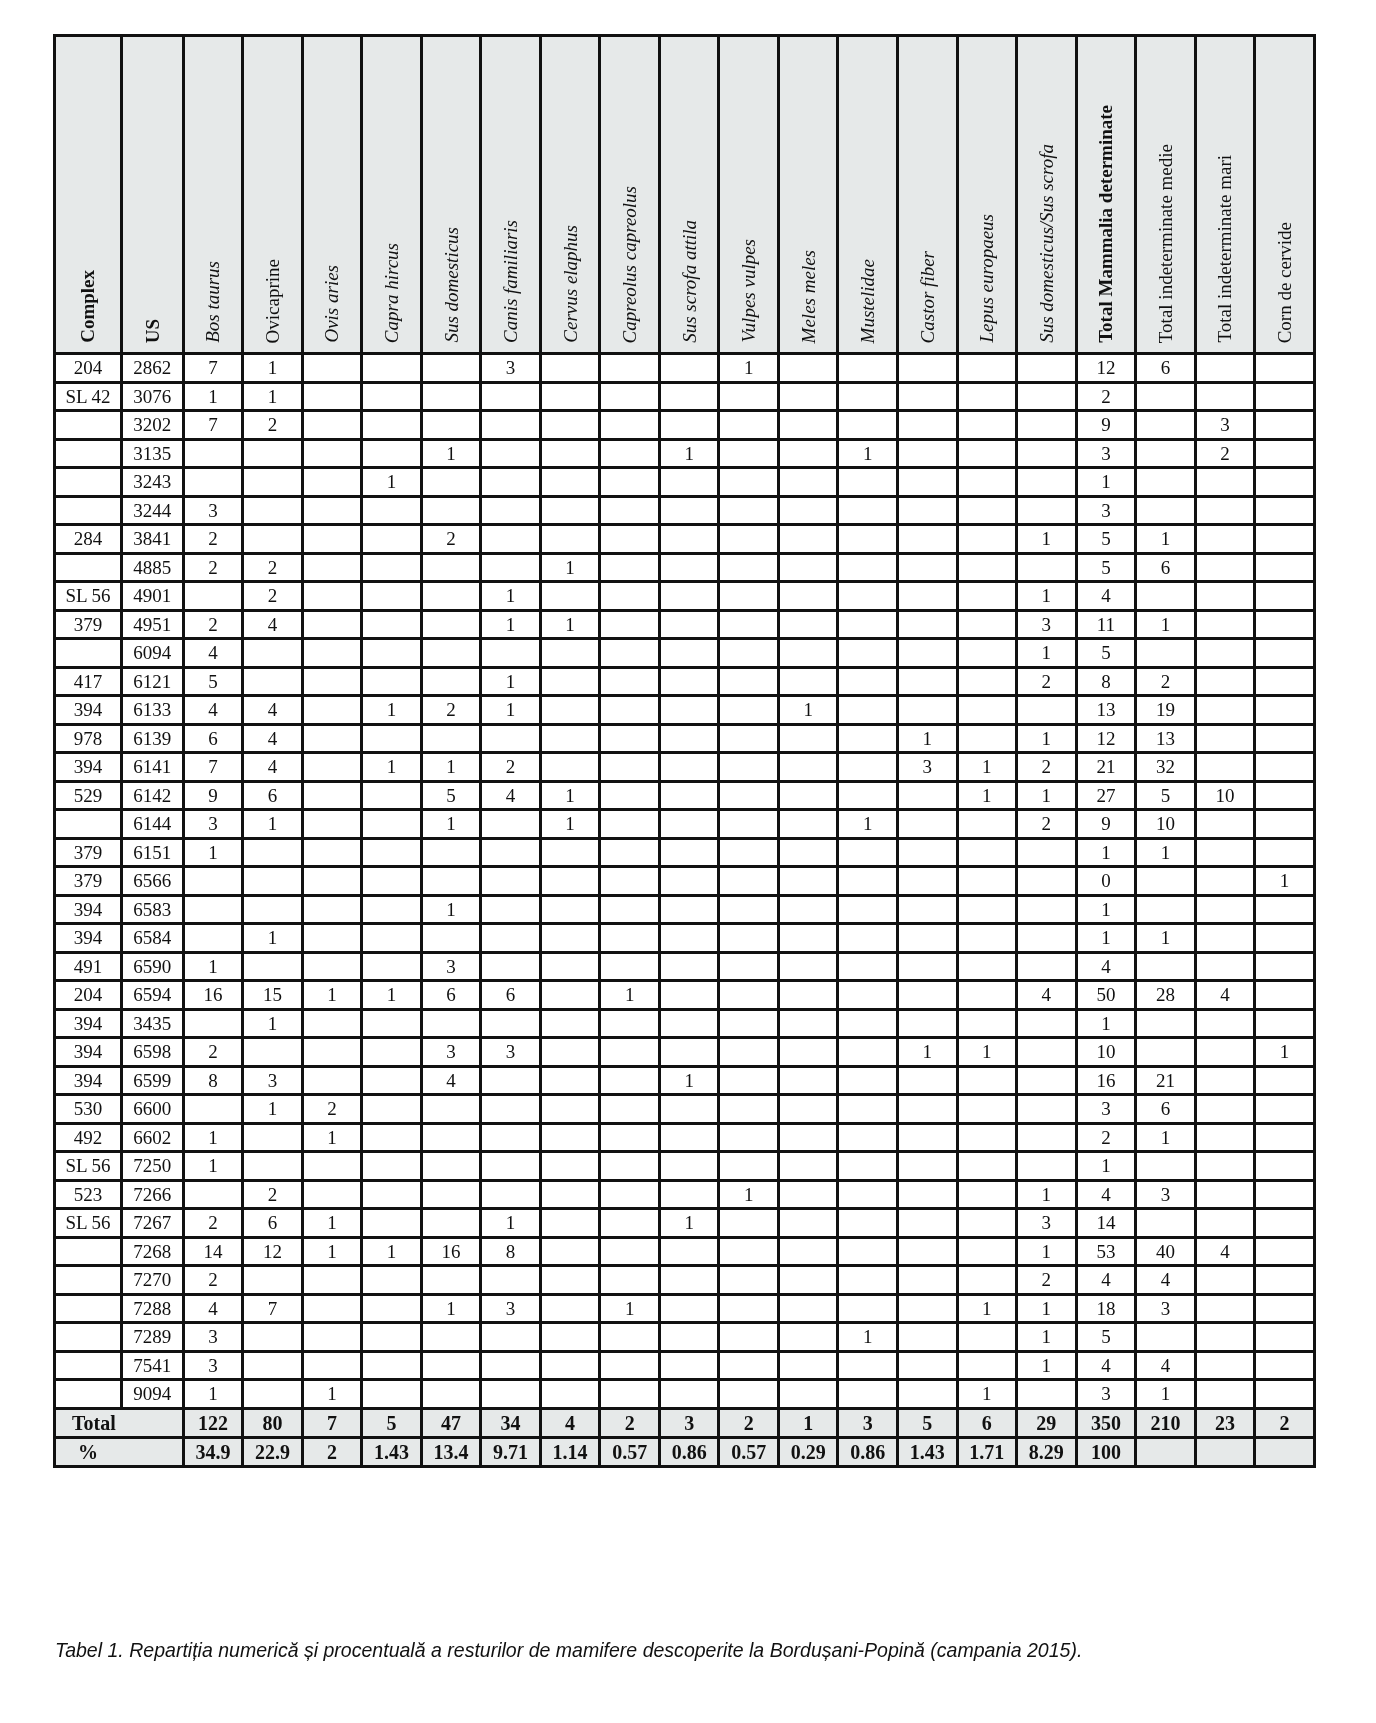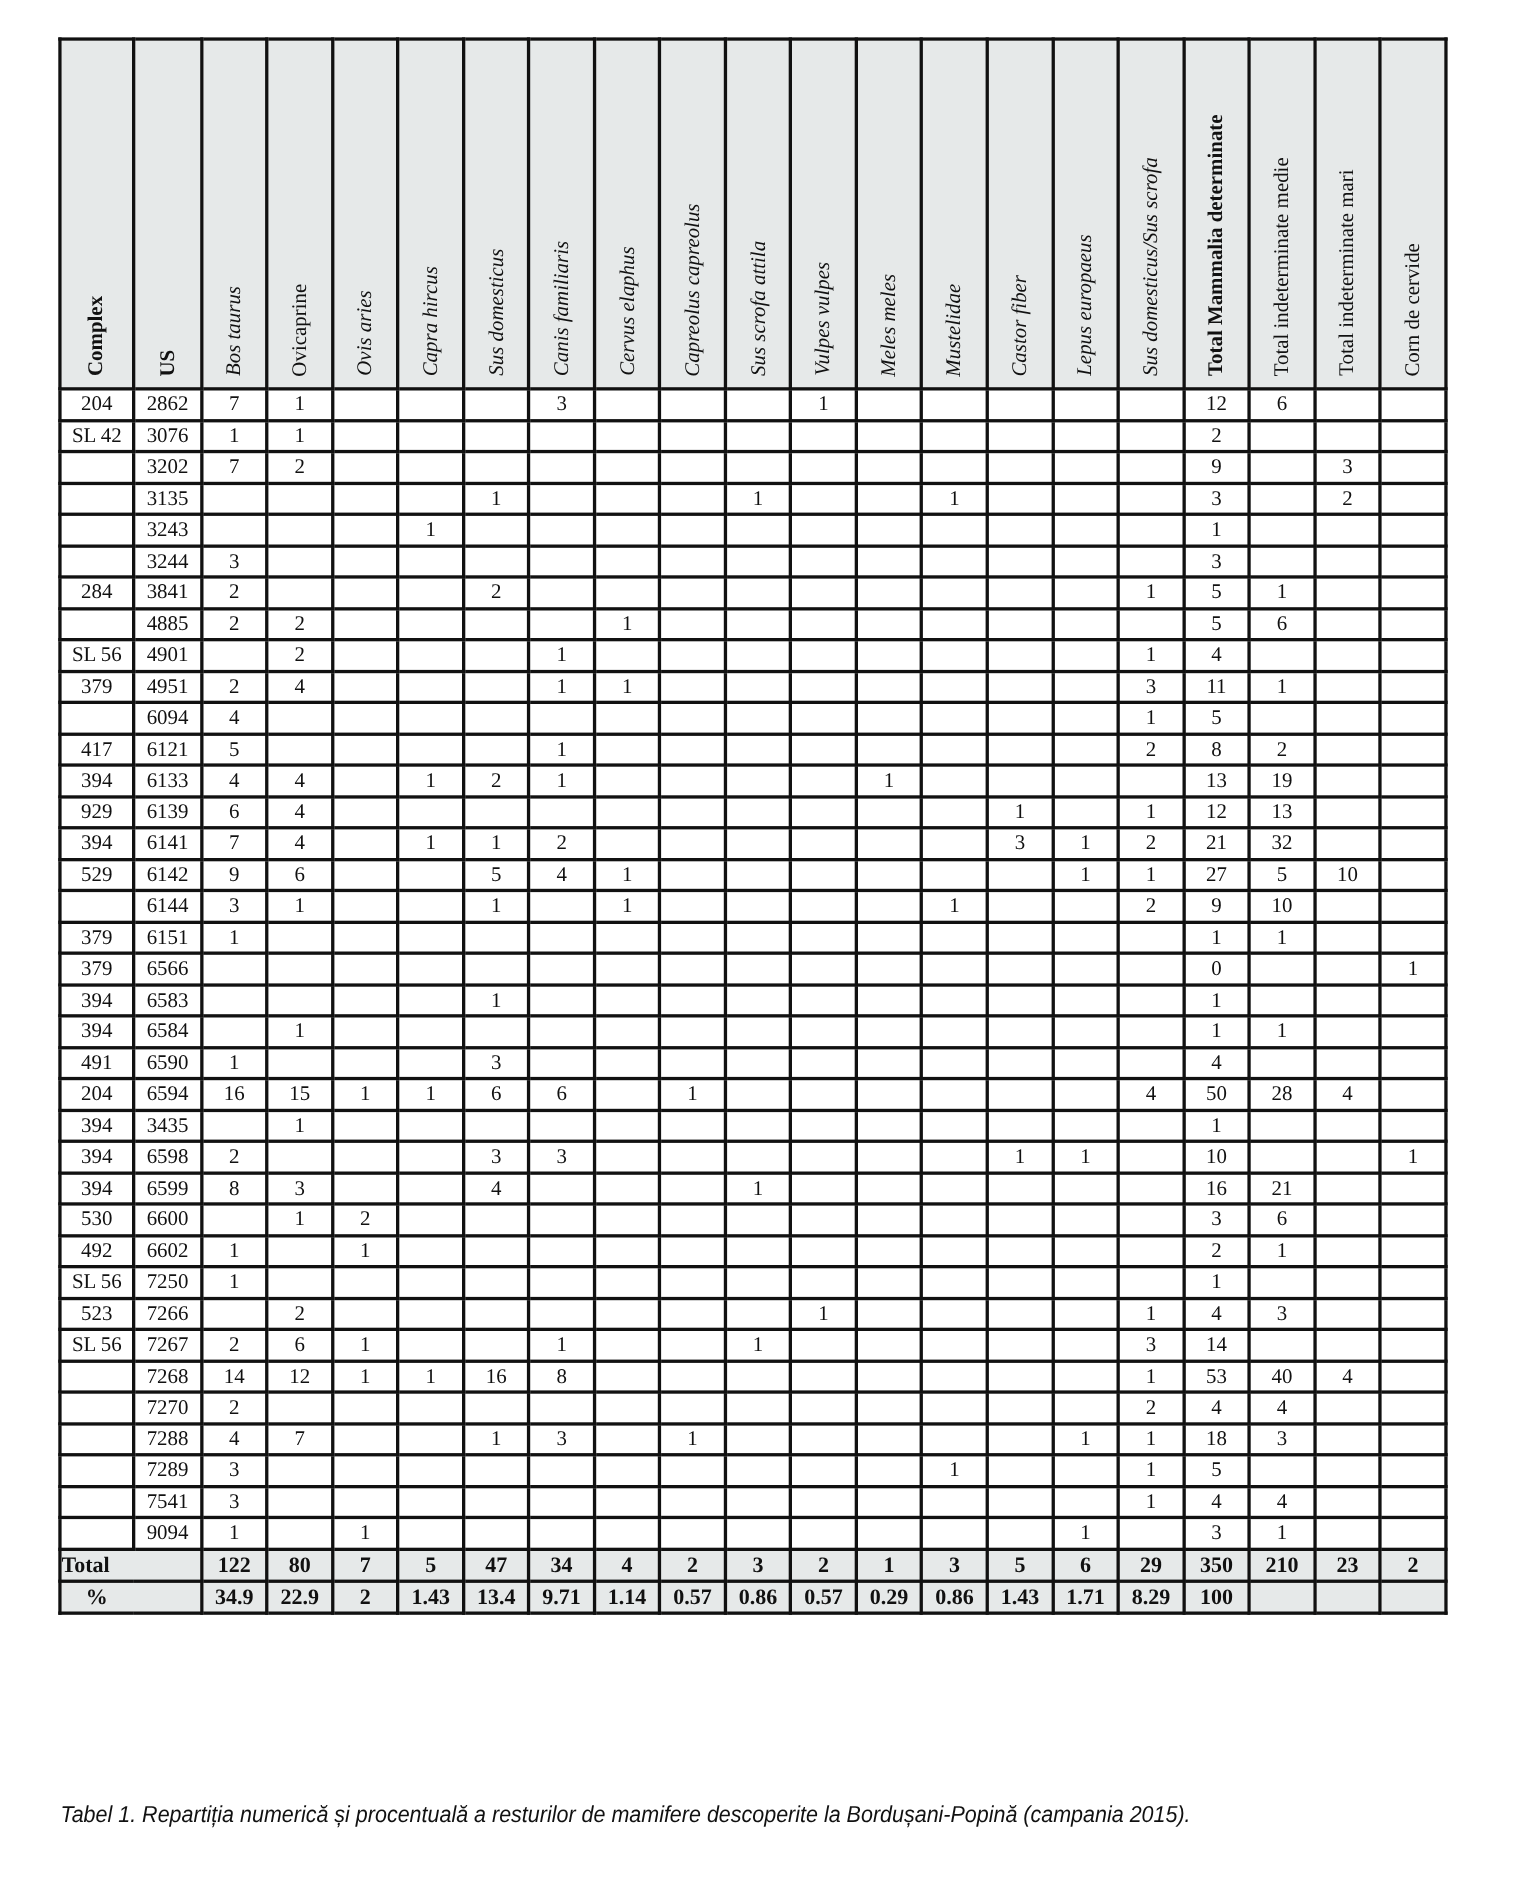--- a/index.html
+++ b/index.html
@@ -6,21 +6,21 @@
   body { width: 1376px; height: 1723px; position: relative; font-family: "Liberation Serif", "DejaVu Serif", serif; color: #111; }
   #tbl-wrap { position: absolute; left: 53px; top: 34px; width: 1263px; }
   table { border-collapse: collapse; width: 1263px; table-layout: fixed; }
   td, th { border: 3px solid #111; text-align: center; padding: 0; font-size: 19px; line-height: 1; overflow: hidden; }
   th { background: #e6e9e9; height: 315px; vertical-align: bottom; font-weight: normal; }
   th .vt { writing-mode: vertical-rl; transform: rotate(180deg); display: inline-block; white-space: nowrap; padding: 6px 0 4px 0; font-size: 19px; }
   th .vt.b { font-weight: bold; }
   th .vt.i { font-style: italic; }
   td { height: 25.5px; background: #ffffff; }
   tr.sum td { background: #e6e9e9; font-weight: bold; height: 26px; font-size: 20px; }
-  td.lbl { text-align: left; padding-left: 0; }
+  td.lbl { text-align: left; padding-left: 16px; }
   td.lbl-pct { text-align: left; padding-left: 22px; }
   #caption { position: absolute; left: 55px; top: 1638px; font-family: "Liberation Sans", "DejaVu Sans", sans-serif; font-style: italic; font-size: 21px; color: #111; transform: scaleX(0.93); transform-origin: left center; white-space: nowrap; }
 </style>
 </head>
 <body>
 
 <div id="tbl-wrap">
   <table>
     <colgroup>
       <col style="width:63px">
@@ -364,21 +364,21 @@
           <td></td>
           <td></td>
           <td></td>
           <td></td>
           <td>13</td>
           <td>19</td>
           <td></td>
           <td></td>
         </tr>
         <tr>
-          <td>929</td>
+          <td>978</td>
           <td>6139</td>
           <td>6</td>
           <td>4</td>
           <td></td>
           <td></td>
           <td></td>
           <td></td>
           <td></td>
           <td></td>
           <td></td>

